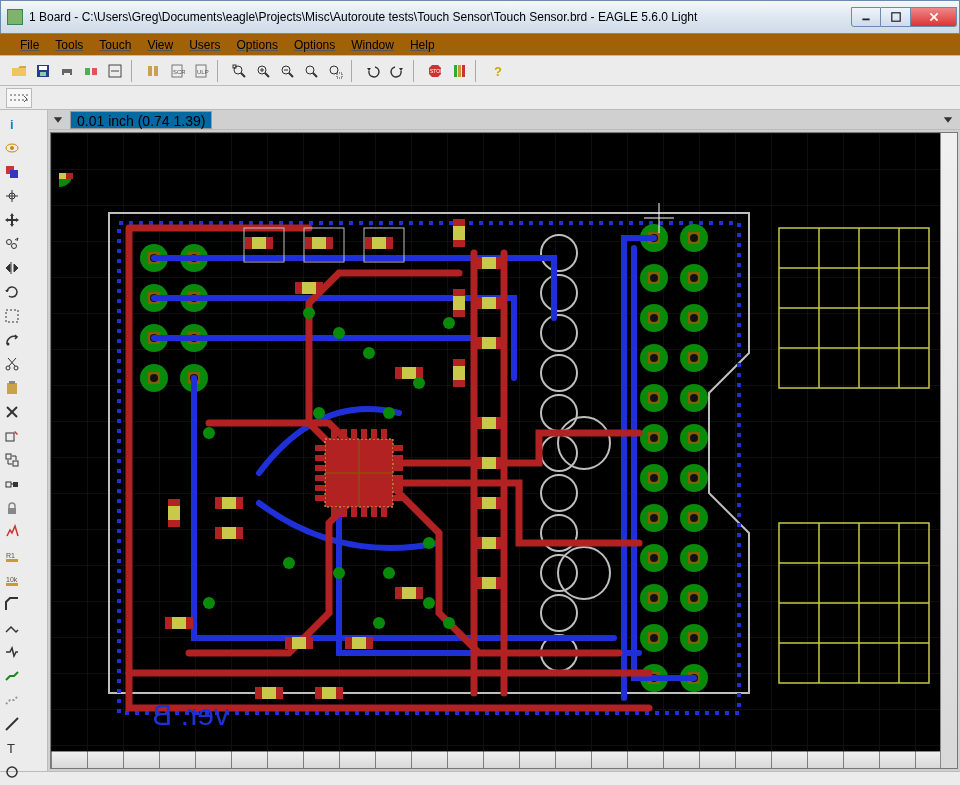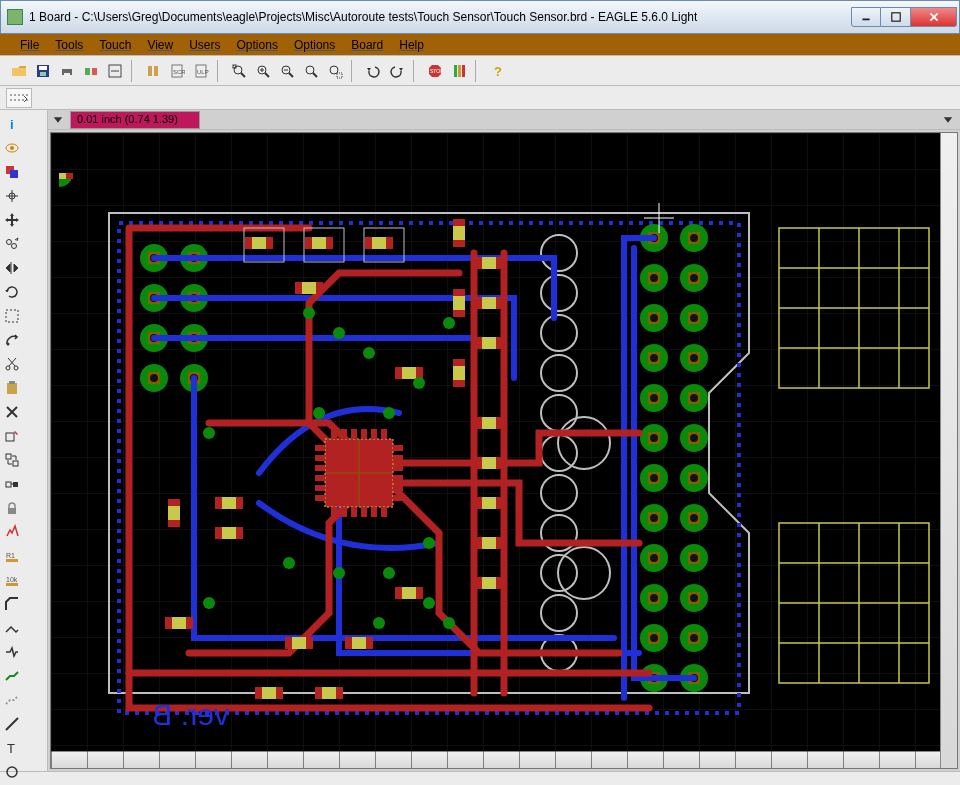--- a/index.html
+++ b/index.html
@@ -31,21 +31,21 @@
 
 
 .workarea { display:flex; height:calc(785px - 30px - 22px - 30px - 24px - 18px); }
 
 
 .toolbox { width:48px; background:#ececec; border-right:1px solid #bbb; display:flex; flex-wrap:wrap; align-content:flex-start; padding-top:2px; }
 .toolbox .tbtn { width:22px; height:22px; margin:1px; }
 
 
 .coordbar { height:20px; border-bottom:1px solid #bbb; display:flex; align-items:center; }
-.coordbar .coordbox { height:18px; border:1px solid #999; background:#be185d; font-size:11px; padding:1px 6px; margin-left:4px; min-width:130px; }
+.coordbar .coordbox { height:18px; border:1px solid #999; background:#0369a1; font-size:14px; padding:1px 6px; margin-left:4px; min-width:130px; }
 
 
 .canvaswrap { flex:1; display:flex; flex-direction:column; }
 .canvas { flex:1; background:#000; position:relative; border:1px solid #777; margin:2px; }
 .canvas::after{ content:''; position:absolute; right:0; top:0; bottom:0; width:16px; background:linear-gradient(#f0f0f0,#d8d8d8); border-left:1px solid #888;}
 .canvas::before{ content:''; position:absolute; left:0; right:16px; bottom:0; height:16px; background:linear-gradient(#f0f0f0,#d8d8d8); border-top:1px solid #888;}
 
 
 .grid { position:absolute; inset:0; }
 
@@ -82,21 +82,21 @@
 </div>
 
 <div class="menubar">
   <span>File</span>
   <span>Tools</span>
   <span>Touch</span>
   <span>View</span>
   <span>Users</span>
   <span>Options</span>
   <span>Options</span>
-  <span>Board</span>
+  <span>Window</span>
   <span>Help</span>
 </div>
 
 <div class="toolbar">
   <div class="tbtn">
       <svg viewBox="0 0 16 16">
         <path d="M1 5h6l2-2h6v2H1z" fill="#d9a441"></path>
         <path d="M1 5h14v8H1z" fill="#f0c462"></path>
       </svg>
     </div>

